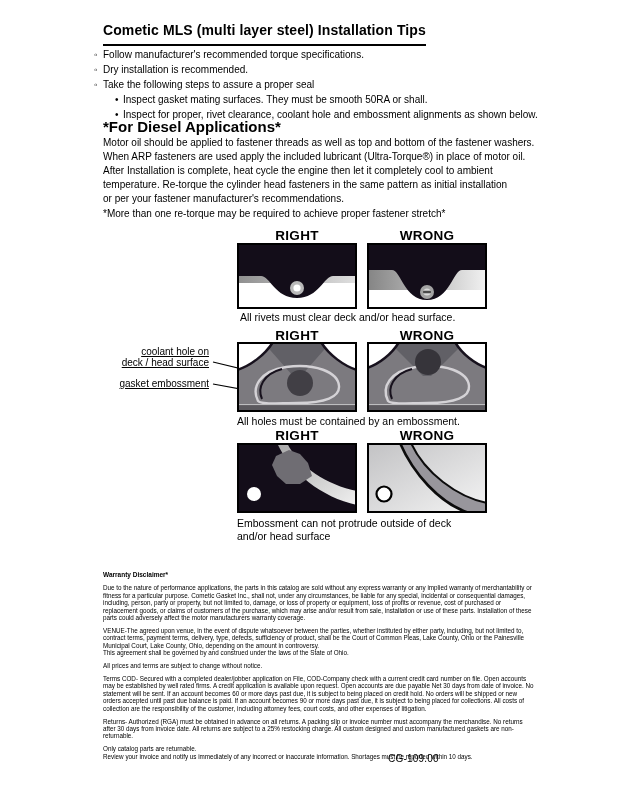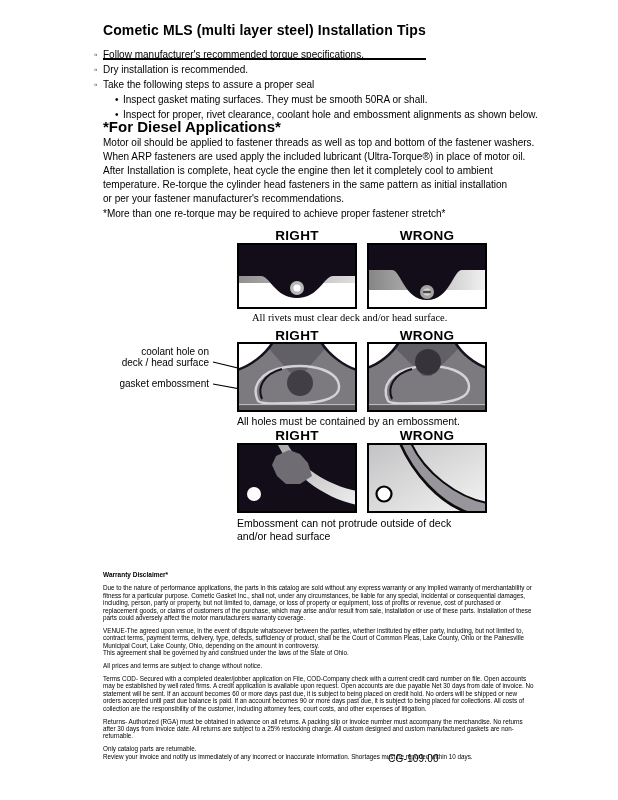--- a/index.html
+++ b/index.html
@@ -1,31 +1,31 @@
 <!DOCTYPE html>
 <html><head>
 <meta charset="utf-8">
 <style>
   html,body{margin:0;padding:0;background:#ffffff;}
   .page{position:relative;width:618px;height:800px;background:#ffffff;
         font-family:"Liberation Sans",sans-serif;color:#000;overflow:hidden;}
   .abs{position:absolute;}
   .title{left:103px;top:22px;font-size:14px;font-weight:bold;
-         border-bottom:2px solid #000;padding-bottom:20px;letter-spacing:.1px;}
+         border-bottom:2px solid #000;padding-bottom:6px;letter-spacing:.1px;}
   .bullets{left:94px;top:47px;font-size:10px;line-height:15px;}
   .b{display:flex;align-items:baseline;white-space:nowrap;}
   .b .g{display:inline-block;width:9px;flex:0 0 9px;}
   .b.sub{margin-left:21px;}
   .b.sub .g{width:8px;flex:0 0 8px;}
   .h2{left:103px;top:118px;font-size:15px;font-weight:bold;}
   .para{font-size:10px;line-height:14.2px;white-space:pre-line;margin:0;}
   .dg-h{width:120px;text-align:center;font-size:13.5px;font-weight:bold;letter-spacing:.3px;}
   .panel{position:absolute;display:block;}
   .cap{font-size:10.5px;line-height:13px;white-space:pre-line;}
-  .lbl{width:112px;text-align:right;font-size:10px;line-height:11px;white-space:pre-line;}
+  .lbl{width:112px;text-align:right;font-size:10px;line-height:11px;white-space:pre-line;text-decoration:underline;}
   .legal{left:103px;top:571px;width:432px;font-size:6.3px;line-height:7.4px;}
   .legal-h{font-weight:bold;font-size:6.5px;margin:0 0 6px 0;}
   .lp{margin:0 0 5.5px 0;}
   .preline{white-space:pre-line;}
   .footer{left:388px;top:753px;font-size:10px;letter-spacing:.2px;}
 </style>
 </head>
 <body>
 
 <div class="page">
@@ -92,21 +92,21 @@
     <rect x="0" y="0" width="120" height="66" fill="#ffffff"></rect>
     <rect x="0" y="27" width="120" height="20" fill="url(#g2)"></rect>
     <rect x="0" y="47" width="120" height="19" fill="#ffffff"></rect>
     <path d="M0,0 H120 V27 H95 C86,27 83,57 60,57 C37,57 34,27 25,27 H0 Z" fill="#130d19"></path>
     <circle cx="60" cy="49" r="7" fill="#a3a3a3"></circle>
     <circle cx="60" cy="49" r="3.6" fill="#d9d9d9"></circle>
     <rect x="56" y="47.8" width="8" height="2.4" rx="1" fill="#4a4a4a"></rect>
     <rect x="1" y="1" width="118" height="64" fill="none" stroke="#000000" stroke-width="2"></rect>
   </svg>
 
-  <div class="abs cap" style="left:252px;top:311px;font-family:Liberation Serif, serif;">All rivets must clear deck and/or head surface.</div>
+  <div class="abs cap" style="left:240px;top:311px;">All rivets must clear deck and/or head surface.</div>
 
   <div class="abs dg-h" style="left:237px;top:328px;">RIGHT</div>
   <div class="abs dg-h" style="left:367px;top:328px;">WRONG</div>
 
   <div class="abs lbl" style="left:97px;top:346px;">coolant hole on
 deck / head surface</div>
   <div class="abs lbl" style="left:97px;top:378px;">gasket embossment</div>
 
   <svg class="abs" style="left:204px;top:350px;pointer-events:none;" width="100" height="50" viewBox="0 0 100 50">
     <line x1="9" y1="12" x2="92" y2="32" stroke="#000000" stroke-width="1.1"></line>

